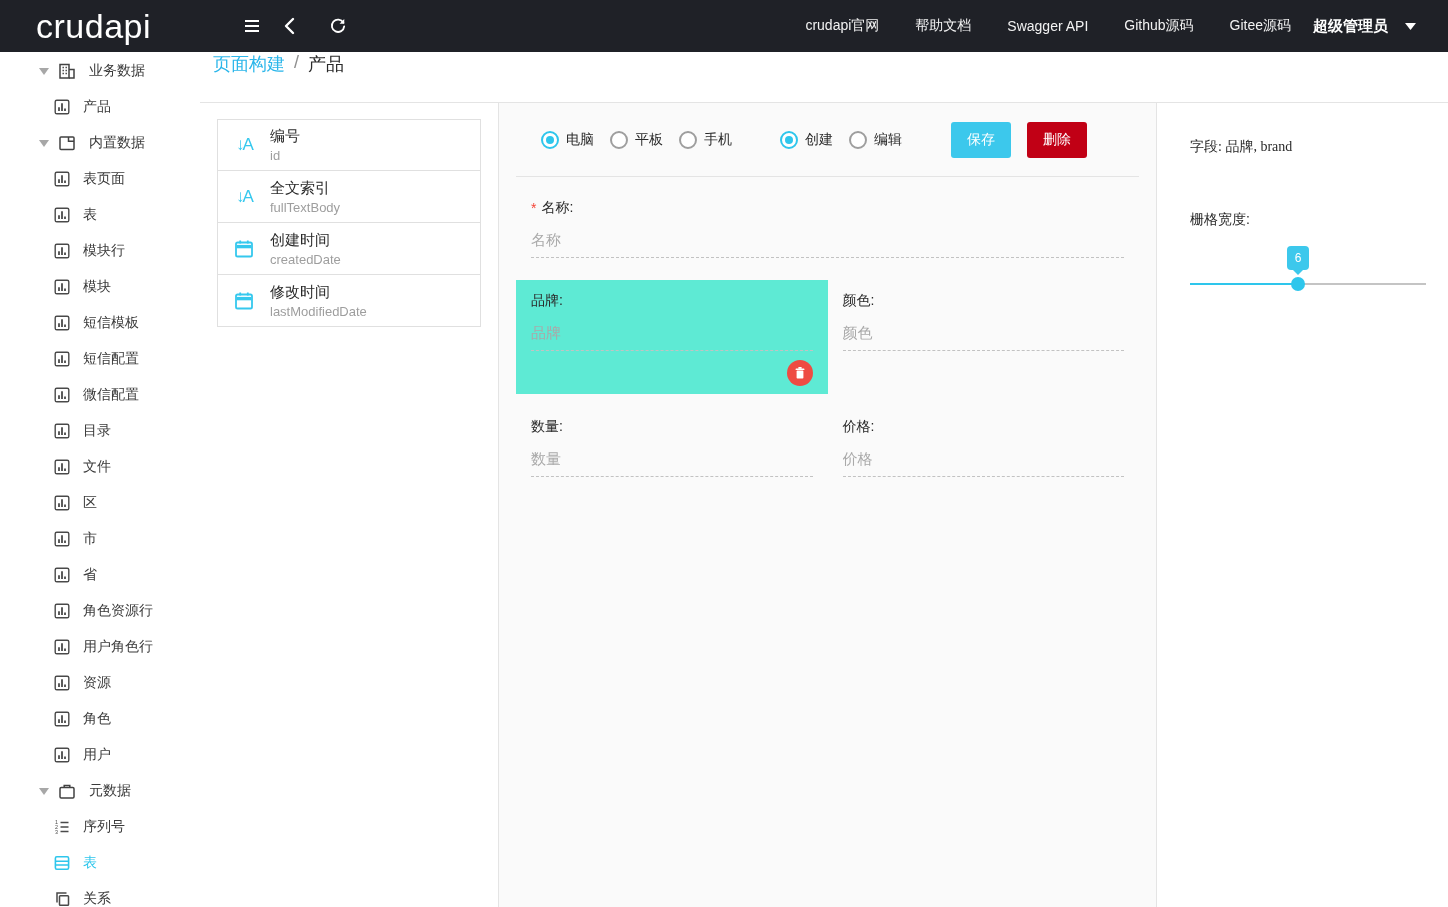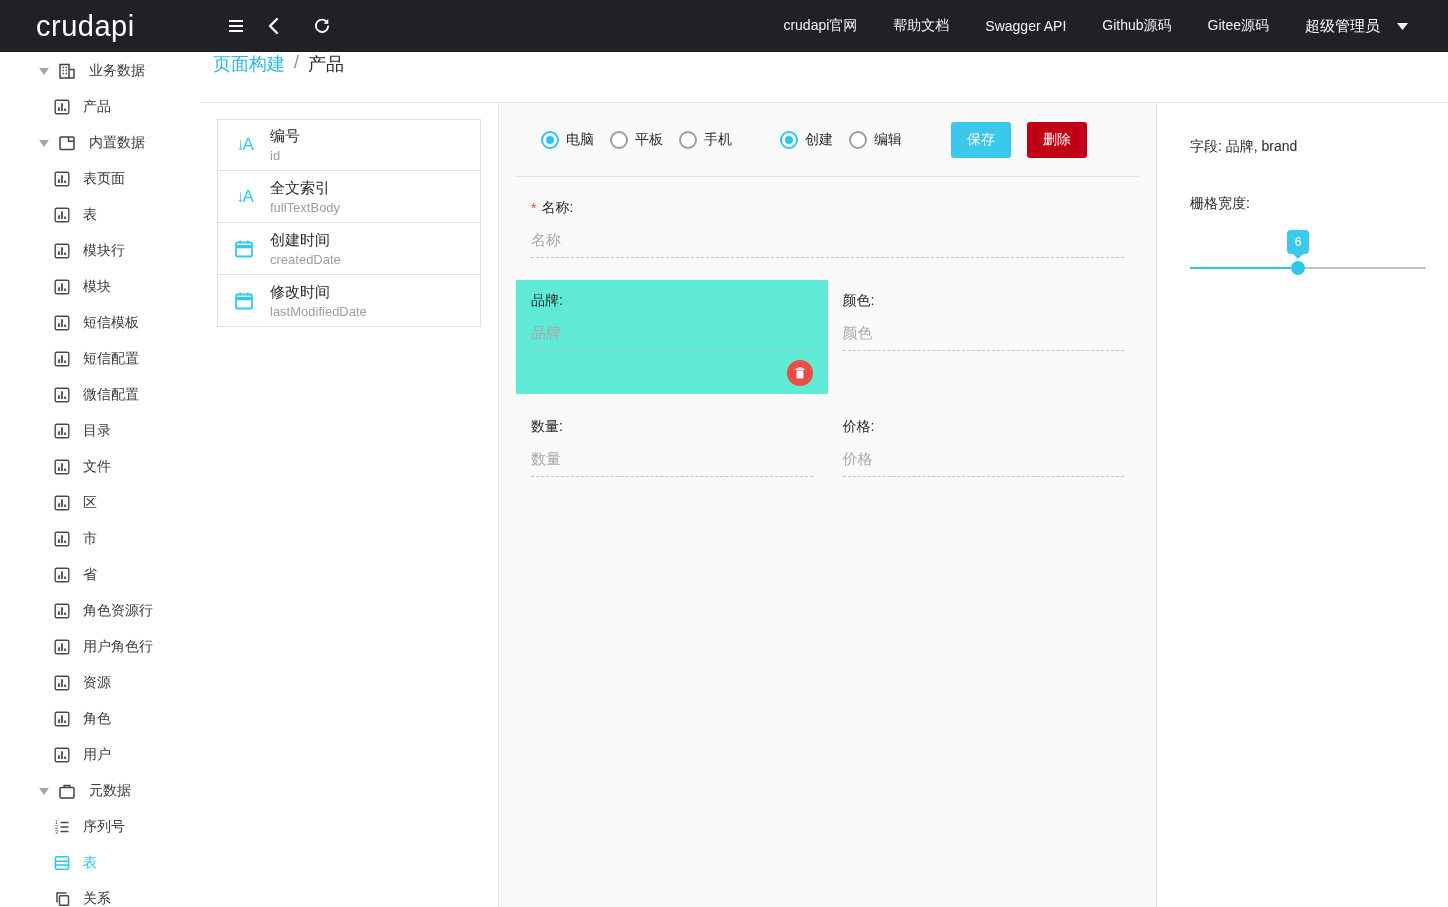--- a/index.html
+++ b/index.html
@@ -1,30 +1,30 @@
 <!DOCTYPE html>
 <html><head>
 <meta charset="utf-8">
 <style>
   * { box-sizing: border-box; margin: 0; padding: 0; }
   html,body { width:1448px; height:907px; overflow:hidden; background:#fff;
     font-family:"Liberation Sans", sans-serif; }
 
   
   .topbar { height:52px; background:#1f2127; display:flex; align-items:center; color:#fff; }
-  .logo { font-size:29px; font-weight:400; margin-left:36px; letter-spacing:.5px; cursor:pointer; }
+  .logo { font-size:34px; font-weight:400; margin-left:36px; letter-spacing:.5px; cursor:pointer; }
   .tb-icons { display:flex; align-items:center; margin-left:86px; }
   .tb-icon-btn { background:transparent; border:none; color:#fff; width:30px; height:32px;
     display:flex; align-items:center; justify-content:center; cursor:pointer; }
   .tb-icon-btn + .tb-icon-btn { margin-left:8px; }
   .tb-icon-btn.refresh { margin-left:18px; }
-  .tb-right { margin-left:auto; display:flex; align-items:center; gap:36px; padding-right:40px; }
+  .tb-right { margin-left:auto; display:flex; align-items:center; gap:22px; padding-right:32px; }
   .tb-link { color:#f2f2f2; font-size:14px; text-decoration:none; cursor:pointer; white-space:nowrap; }
   .tb-user { display:flex; align-items:center; gap:17px; cursor:pointer; }
-  .tb-user .uname { font-weight:normal; font-size:15px; }
+  .tb-user .uname { font-weight:bold; font-size:15px; }
 
   
   .main { display:flex; height:855px; }
   .sidebar { width:200px; padding-top:1px; overflow:hidden; flex:0 0 200px; }
   .content { flex:1; display:flex; flex-direction:column; min-width:0; }
 
   
   .s-row { height:36px; display:flex; align-items:center; font-size:14px; color:#3a3a3a; cursor:pointer;padding-left:31px; }
   .s-row .caret { width:12px; margin-left:8px; margin-right:6px; display:flex; color:#8a8a8a; }
   .s-row .s-icon { display:flex; margin-right:12px; color:#424242; }
@@ -78,21 +78,21 @@
   .star { color:#f44336; margin-right:5px; font-size:14px; }
   .cell-input { display:block; width:100%; background:transparent; border:none; outline:none;
     border-bottom:1px dashed #c2c2c2; font-size:15px; color:#555; padding:0 0 9px 0; }
   .cell-input::placeholder { color:#a9a9a9; opacity:1; }
   .cell-actions { display:flex; justify-content:flex-end; margin-top:9px; }
   .del-btn { width:26px; height:26px; border-radius:50%; border:none; background:#ee4b43;
     display:flex; align-items:center; justify-content:center; cursor:pointer; }
 
   
   .inspector { width:291px; flex:0 0 291px; background:#fff; padding:35px 22px 0 33px; font-size:14px; color:#2a2a2a; }
-  .field-info { margin-bottom:39px; }
+  .field-info { margin-bottom:55px;font-family:Liberation Serif, serif; }
   .grid-label { margin-bottom:48px; }
   .slider { position:relative; height:14px; margin-top:0; }
   .slider .track { position:absolute; left:0; right:0; top:6px; height:2px; background:#c4c4c4; cursor:pointer; }
   .slider .fill { position:absolute; left:0; top:6px; height:2px; width:45.8%; background:#2ec6ec; }
   .slider .thumb { position:absolute; left:45.8%; top:0; width:14px; height:14px; border-radius:50%;
     background:#2ec6ec; transform:translateX(-50%); cursor:grab; }
   .slider .tooltip { position:absolute; left:45.8%; bottom:21px; transform:translateX(-50%);
     width:22px; height:24px; background:#3cc8ec; border-radius:4px; color:#fff; font-size:12px;
     display:flex; align-items:center; justify-content:center; }
   .slider .tooltip::after { content:""; position:absolute; top:100%; left:50%; transform:translateX(-50%);

